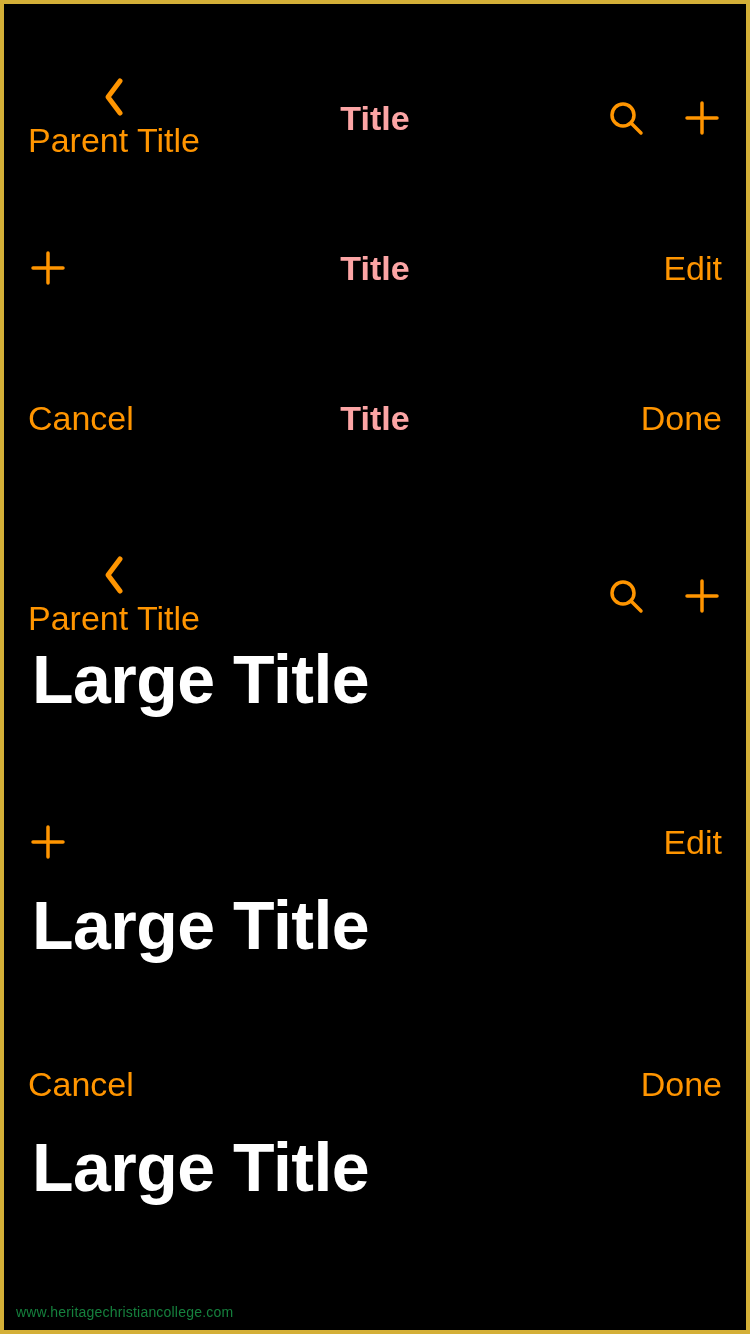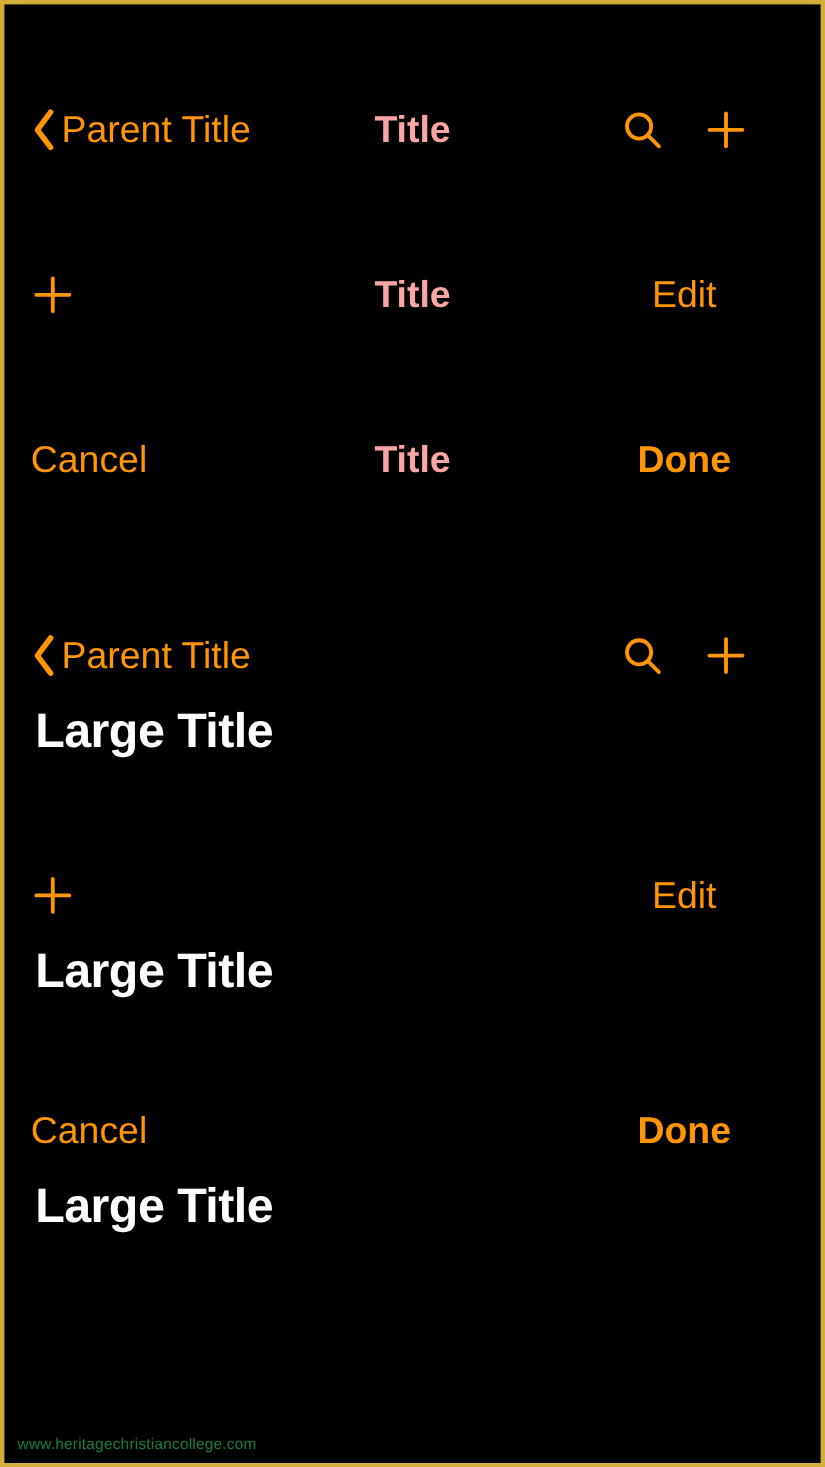--- a/index.html
+++ b/index.html
@@ -19,40 +19,40 @@
     height: 88px;
     padding: 0 24px;
   }
   .nav-left, .nav-right {
     display: flex;
     align-items: center;
     gap: 36px;
     min-width: 200px;
   }
   .nav-left { justify-content: flex-start; }
-  .nav-right { justify-content: center; }
+  .nav-right { justify-content: flex-end; }
   .nav-center {
     flex: 1;
     text-align: center;
     font-size: 34px;
     font-weight: 600;
     color: #fca5a5;
   }
   .back-group {
     display: flex;
-    align-items: center;
     gap: 4px;
     cursor: pointer;
+    flex-direction: column;
   }
   .back-label { font-size: 34px; color: #ff9500; font-weight: 400; }
   .text-btn { font-size: 34px; color: #ff9500; font-weight: 400; cursor: pointer; }
-  .text-btn.bold { font-weight: 700; }
+  .text-btn.bold { font-weight: 400; }
   .icon-btn { cursor: pointer; display: flex; align-items: center; justify-content: center; }
   .large-title {
-    font-size: 44px;
+    font-size: 68px;
     font-weight: 800;
     color: #fff;
     padding: 0 28px 16px 28px;
     letter-spacing: -0.5px;
   }
   .section { margin-bottom: 0; }
   .s1 { margin-top: 70px; }
   .s2 { margin-top: 62px; }
   .s3 { margin-top: 62px; }
   .s4 { margin-top: 90px; }

